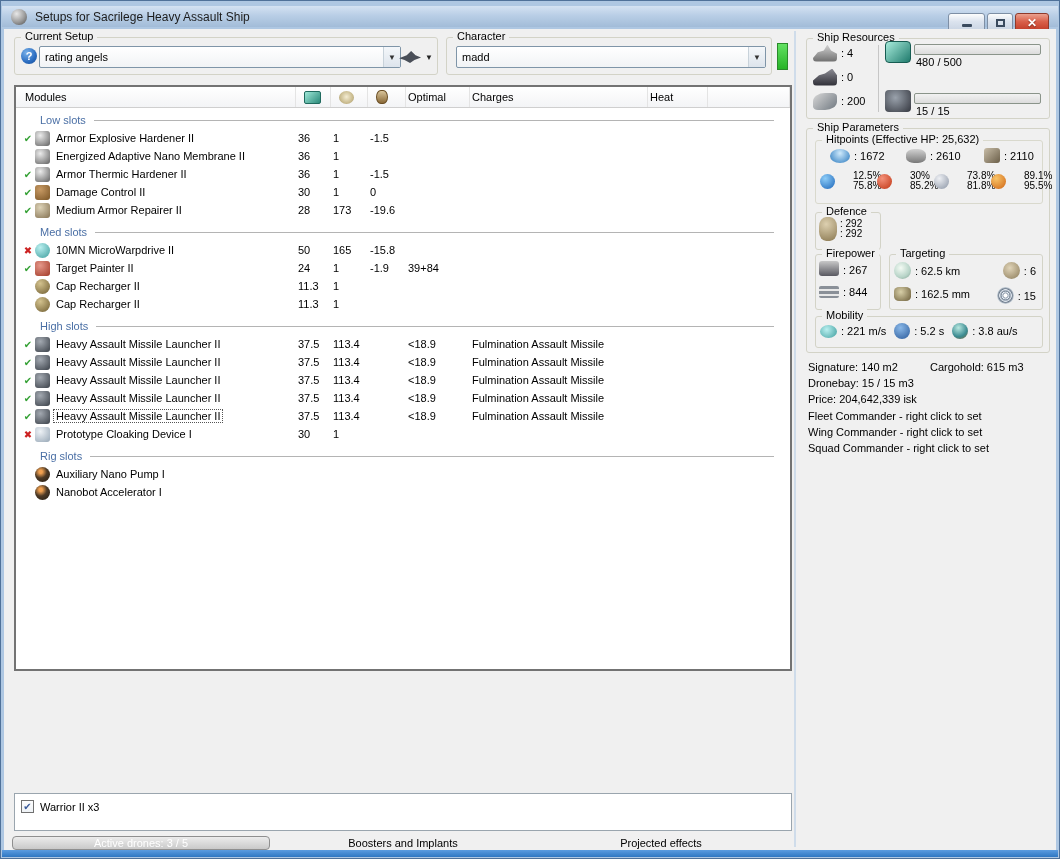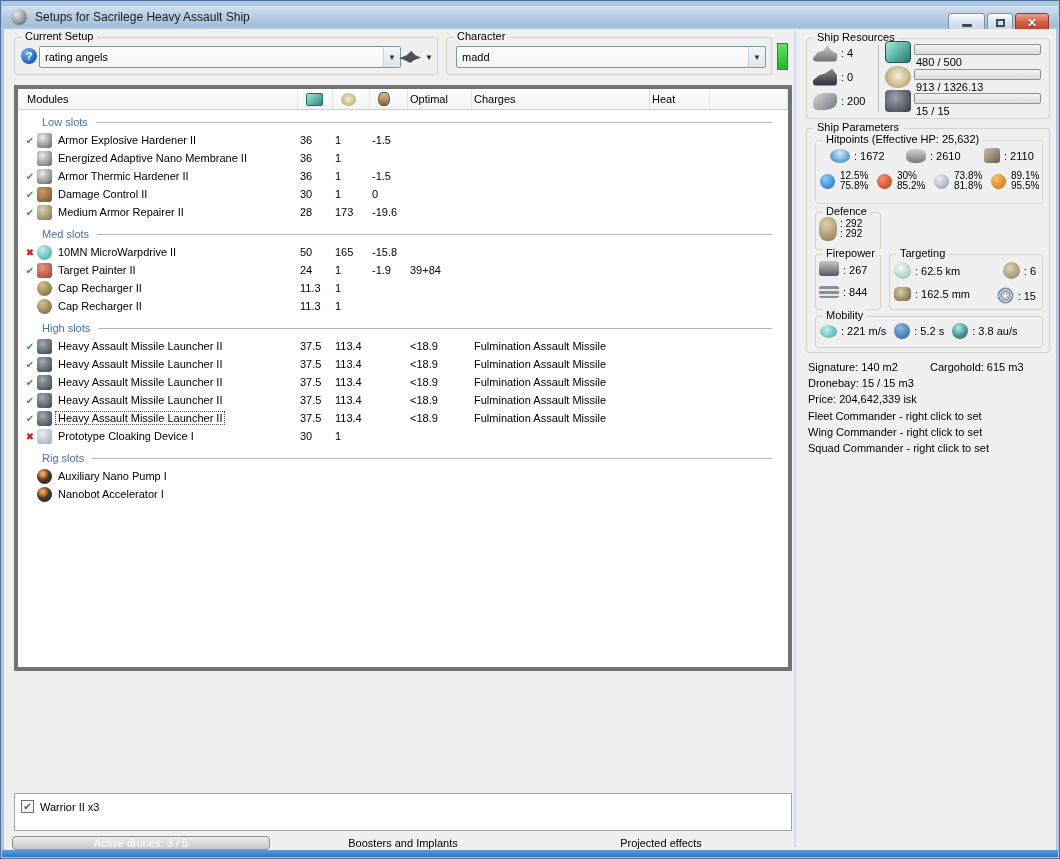--- a/index.html
+++ b/index.html
@@ -46,21 +46,21 @@
   .ship-btn { position:absolute; left:378px; top:8px; width:46px; height:22px; display:flex;
               align-items:center; justify-content:center; gap:4px; }
   .ship-glyph { width:22px; height:12px; background:#4a4f58;
                 clip-path:polygon(0 60%, 35% 35%, 55% 0, 75% 35%, 100% 55%, 70% 75%, 50% 100%, 25% 75%); }
   .drop-arrow { font-size:8px; color:#222; }
   .char-indicator { position:absolute; left:777px; top:43px; width:11px; height:27px;
                     border:1px solid #2a8a2a; background:linear-gradient(#62e162,#27b427); }
 
   
   .modules-panel { position:absolute; left:14px; top:85px; width:778px; height:586px;
-                   background:#fff; border:4px solid #737373; overflow:hidden; }
+                   background:#fff; border:2px solid #737373; overflow:hidden; }
   .grid-row { display:grid; grid-template-columns:280px 35px 37px 38px 64px 178px 60px auto; align-items:center; }
   .table-header { height:21px; background:linear-gradient(#ffffff,#f3f4f6); border-bottom:1px solid #cfcfcf; }
   .th { height:100%; display:flex; align-items:center; padding-left:2px; border-right:1px solid #e4e4e4; }
   .th.first { padding-left:9px; }
   .hdr-icn { width:17px; height:13px; border-radius:2px; margin-left:6px; }
   .hi-cpu { background:linear-gradient(135deg,#9fe8d8,#2a8a7a); border:1px solid #1f6a5e; }
   .hi-pg  { background:radial-gradient(circle at 50% 45%, #f4ecd2, #c9bb8e 60%, #9a8c60); border-radius:50%; width:15px; height:13px; }
   .hi-cap { background:linear-gradient(#d8c49a,#8a6a38); border:1px solid #6a4e24; border-radius:40%/50%; width:12px; height:14px; }
 
   .sec-row { display:flex; align-items:center; height:19px; padding-left:24px; margin-top:3px; }
@@ -100,21 +100,21 @@
   .ri-cpu { background:linear-gradient(135deg,#a8ecdc,#1f7a6c); border:1px solid #165c52; }
   .ri-pg { background:radial-gradient(circle at 50% 45%, #f6eed6, #cbbd90 55%, #93855a); border-radius:50%; }
   .ri-drone { background:radial-gradient(circle at 40% 35%, #9aa2ac, #33363e); }
   .bar { position:absolute; left:31px; top:3px; width:127px; height:11px; border:1px solid #8a948a;
          border-radius:2px; background:linear-gradient(#f2f2f2,#dcdcdc); overflow:hidden; }
   .bar-fill { height:100%; background:linear-gradient(#92f092,#2dbd2d 70%,#23a423); }
   .bar-label { position:absolute; left:33px; top:15px; }
 
   .stat-line { display:flex; align-items:center; gap:4px; }
   .resists { display:flex; }
-  .resist-cell { display:flex; align-items:center; gap:5px; width:57px; }
+  .resist-cell { display:flex; align-items:center; gap:18px; width:57px; }
   .r-icn { width:15px; height:15px; }
   .rc-em   { background:radial-gradient(circle at 35% 30%, #8ecdf8, #1a64b8); }
   .rc-expl { background:radial-gradient(circle at 35% 30%, #f4917a, #bf3412); }
   .rc-kin  { background:radial-gradient(circle at 35% 30%, #eef0f4, #8a94a4); }
   .rc-therm{ background:radial-gradient(circle at 35% 30%, #f8c468, #cf6414); }
   .pct-stack { display:flex; flex-direction:column; line-height:10px; font-size:10px; }
 
   .info-line { position:absolute; left:808px; white-space:nowrap; }
 
   
@@ -448,25 +448,20 @@
           <span class="hp-icn ic-calib"></span>
           <span>: 200</span>
         </div>
     </div>
     <div class="res-sep"></div>
     <div class="res-bar-row" style="top:2px;">
       <span class="res-icon ri-cpu"></span>
       <span class="bar"><span class="bar-fill" style="width: 96%;"></span></span>
       <span class="bar-label">480 / 500</span>
     </div>
-    <div class="res-bar-row" style="top:27px;">
-      <span class="res-icon ri-pg"></span>
-      <span class="bar"><span class="bar-fill" style="width: 69%;"></span></span>
-      <span class="bar-label">913 / 1326.13</span>
-    </div>
     <div class="res-bar-row" style="top:51px;">
       <span class="res-icon ri-drone"></span>
       <span class="bar"><span class="bar-fill" style="width: 100%;"></span></span>
       <span class="bar-label">15 / 15</span>
     </div>
   </div>
 
   <div class="gb" style="left:806px; top:128px; width:244px; height:225px;">
     <span class="gb-label">Ship Parameters</span>
 

